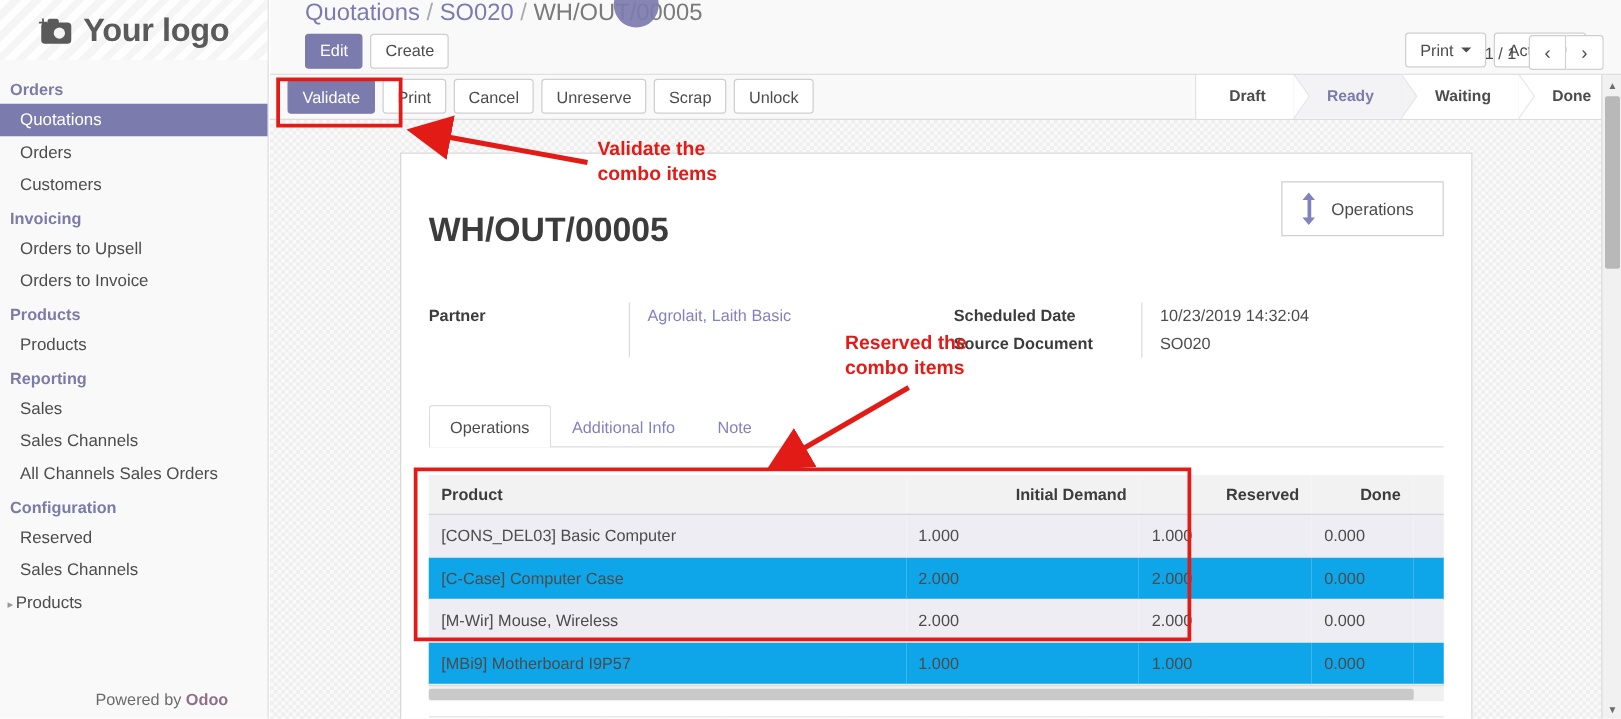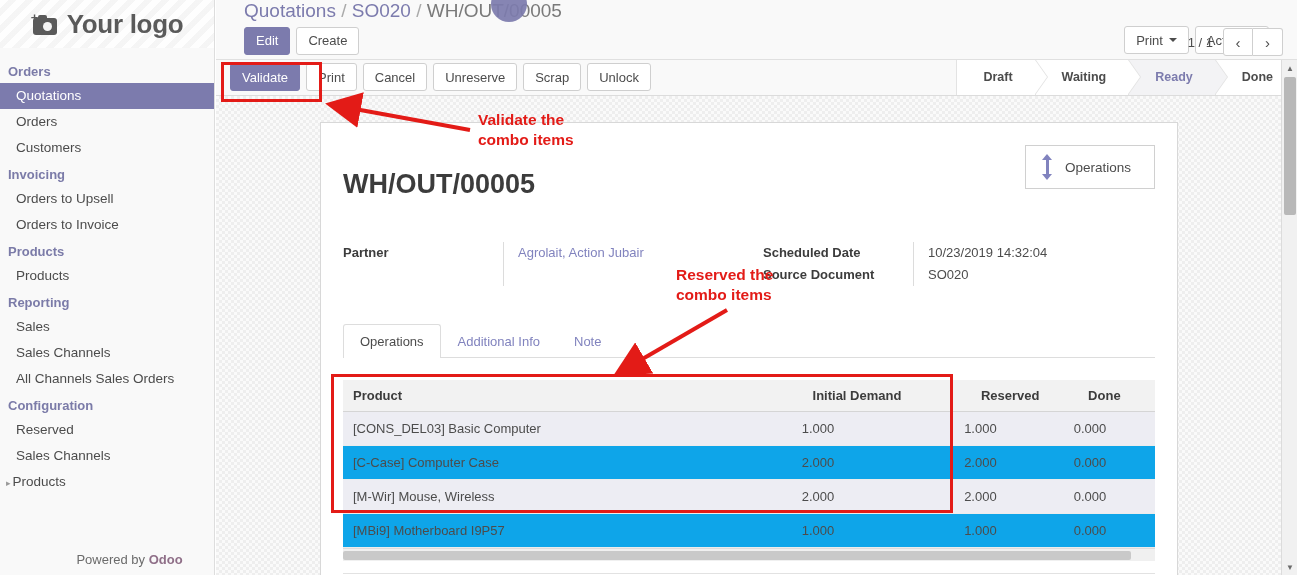--- a/index.html
+++ b/index.html
@@ -211,21 +211,21 @@
   
   .tbl-scroll { margin-top: 22px; }
   table.lines { width: 100%; border-collapse: collapse; }
   table.lines th {
     background: #f2f2f2; border-bottom: 1px solid #d5d5d5;
     font-size: 13px; font-weight: bold; color: #3c3c3c;
     padding: 8px 10px; text-align: right; white-space: nowrap;
   }
   table.lines th.prod { text-align: left; }
   table.lines td {
-    padding: 9px 10px; font-size: 13px; color: #4c4c4c; text-align: center;
+    padding: 9px 10px; font-size: 13px; color: #4c4c4c; text-align: left;
     border-bottom: 1px solid #ececec; white-space: nowrap;
   }
   table.lines td.prod { text-align: left; }
   table.lines tr.odd td { background: #ededf3; }
   table.lines tr.even td { background: #0ea5e9; }
   .hscroll {
     height: 13px; background: #f0f0f0; border-top: 1px solid #dcdcdc;
     position: relative;
   }
   .hscroll .thumb {
@@ -348,22 +348,22 @@
       <div style="position:absolute;left:14px;top:3px;display:flex;">
         <div class="btn primary">Validate</div>
         <div class="btn">Print</div>
         <div class="btn">Cancel</div>
         <div class="btn">Unreserve</div>
         <div class="btn">Scrap</div>
         <div class="btn">Unlock</div>
       </div>
       <div class="statusbar">
         <div class="status-step">Draft</div>
+        <div class="status-step active">Ready</div>
         <div class="status-step">Waiting</div>
-        <div class="status-step active">Ready</div>
         <div class="status-step">Done</div>
       </div>
     </div>
 
     <div class="sheet-wrap">
       <div class="sheet">
 
         <div class="oe-button-box">
           <span class="ud-arrow">
             <span class="up"></span>
@@ -372,21 +372,21 @@
           </span>
           <span class="ob-label">Operations</span>
         </div>
 
         <div class="doc-title">WH/OUT/00005</div>
 
         <div class="fields">
           <div class="fld-col left">
             <div class="fld-label">Partner</div>
             <div class="fld-values">
-              <div class="fld-val link">Agrolait, Action Jubair</div>
+              <div class="fld-val link">Agrolait, Laith Basic</div>
             </div>
           </div>
           <div class="fld-col">
             <div class="fld-label-stack">
               <div>Scheduled Date</div>
               <div>Source Document</div>
             </div>
             <div class="fld-values">
               <div class="fld-val">10/23/2019 14:32:04</div>
               <div class="fld-val">SO020</div>

